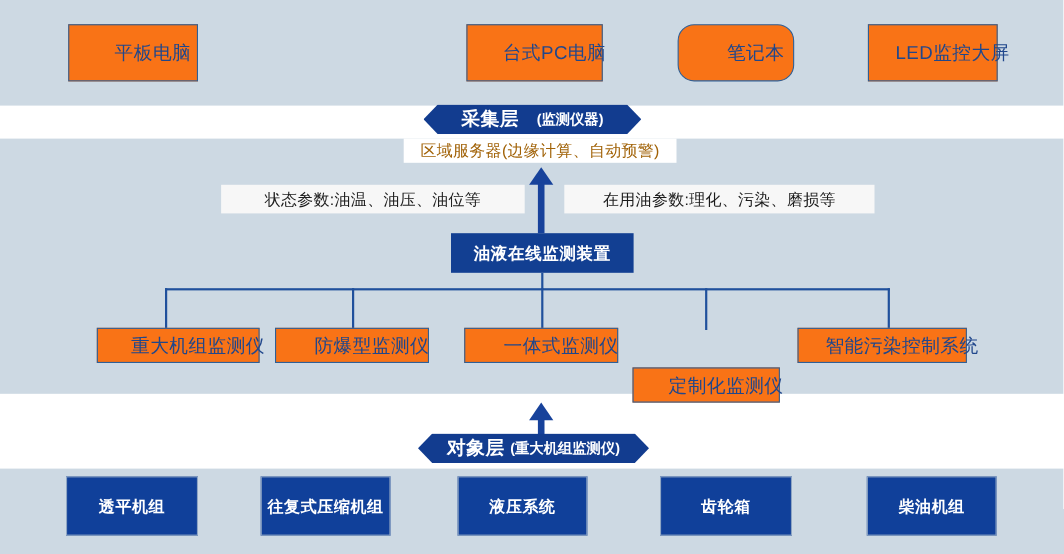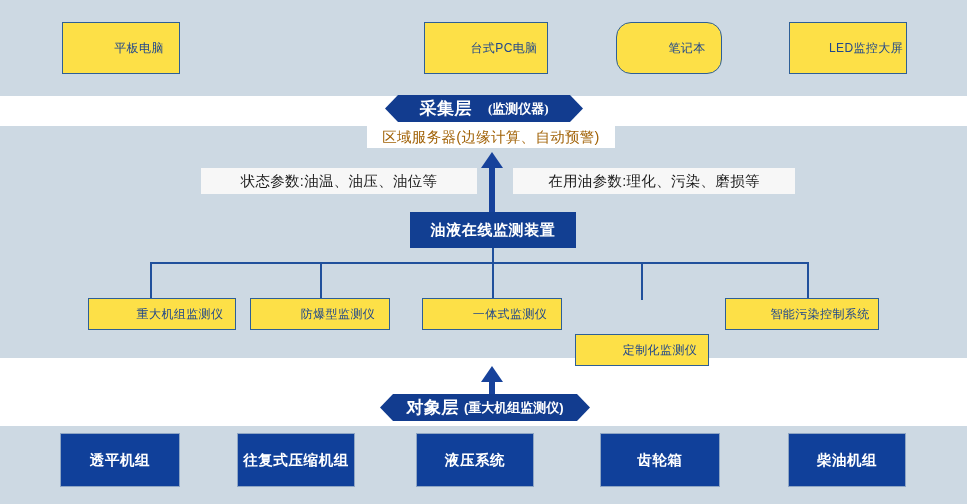--- a/index.html
+++ b/index.html
@@ -25,28 +25,28 @@
     width: 967px;
     background: #cdd9e3;
   }
   #band-top    { top: 0px;   height: 96px;  }
   #band-mid    { top: 126px; height: 232px; }
   #band-bottom { top: 426px; height: 78px;  }
 
   
   .wbox {
     position: absolute;
-    background: #fde047;
+    background: #f97316;
     border: 1.6px solid #2e5f96;
     box-sizing: border-box;
     display: flex;
     align-items: center;
     justify-content: center;
     color: #20478c;
-    font-size: 12px;
+    font-size: 17px;
     letter-spacing: .4px;
     white-space: nowrap;
     padding-left: 36px;
   }
 
   
   .dbox {
     position: absolute;
     background: #10409a;
     border: 1px solid #8fa6c4;
@@ -145,21 +145,21 @@
 
   <div class="band" id="band-top"></div>
   <div class="band" id="band-mid"></div>
   <div class="band" id="band-bottom"></div>
 
   <div class="wbox" style="left:62px;  top:22px; width:118px; height:52px;">平板电脑</div>
   <div class="wbox" style="left:424px; top:22px; width:124px; height:52px;">台式PC电脑</div>
   <div class="wbox" style="left:616px; top:22px; width:106px; height:52px;border-radius:15px;">笔记本</div>
   <div class="wbox" style="left:789px; top:22px; width:118px; height:52px;">LED监控大屏</div>
 
-  <div class="hexbanner" id="banner-collect" style="left:385px; top:95px; width:198px; height:27px;font-family:Liberation Serif, serif;">
+  <div class="hexbanner" id="banner-collect" style="left:385px; top:95px; width:198px; height:27px;">
     <span class="b-main">采集层</span>
     <span class="b-sub">(监测仪器)</span>
   </div>
 
   <div class="plabel" id="server-label" style="left:367px; top:126px; width:248px; height:22px;">区域服务器(边缘计算、自动预警)</div>
 
   <div class="arrow-up" style="left:481px; top:152px; width:22px; height:60px;">
     <div class="head"></div>
     <div class="shaft" style="top:14px; height:46px;"></div>
   </div>

